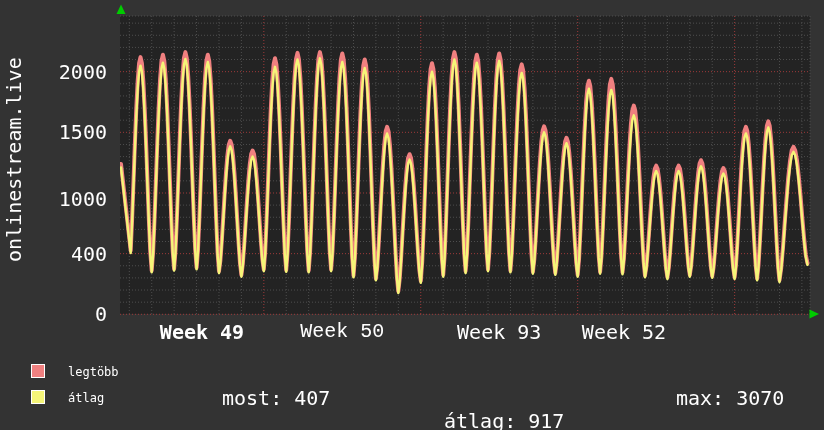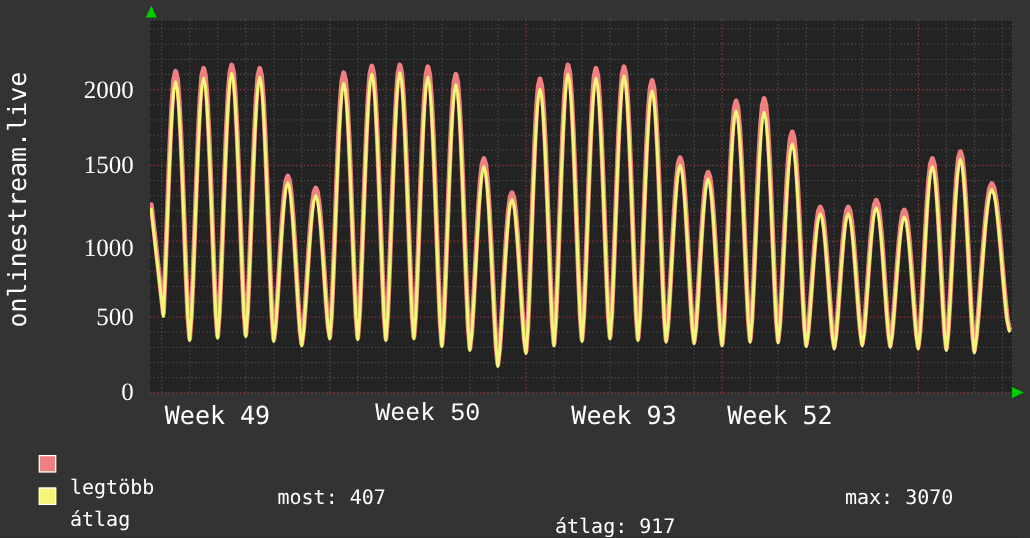--- a/index.html
+++ b/index.html
@@ -9,32 +9,32 @@
     color:#ffffff;overflow:hidden;
   }
   .stage svg{position:absolute;left:0;top:0;}
   .ylabel{
     position:absolute;left:2px;top:262px;
     transform:rotate(-90deg);transform-origin:top left;
     font-size:20px;white-space:nowrap;letter-spacing:0px;
   }
   .ytick{
     position:absolute;left:30px;width:77px;text-align:right;
-    font-size:20px;line-height:22px;font-family:Liberation Serif, serif;
+    font-size:20px;line-height:22px;
   }
   .xtick{
     position:absolute;top:321px;width:160px;text-align:center;
     font-size:20px;line-height:22px;
   }
   .swatch{
     position:absolute;left:31px;width:12px;height:12px;
     border:1px solid #ffffff;
   }
-  .leg-label{position:absolute;left:56px;font-size:16px;line-height:22px;margin-top:18px;}
-  .stat{position:absolute;font-size:16px;line-height:22px;white-space:pre;}
+  .leg-label{position:absolute;left:68px;font-size:12px;line-height:22px;}
+  .stat{position:absolute;font-size:20px;line-height:22px;white-space:pre;}
 </style>
 </head>
 <body>
 
 <div class="stage">
 
   <svg id="plot-svg" width="824" height="430">
       <rect x="120" y="16" width="690" height="298" fill="#232323"></rect>
       <clipPath id="pc">
         <rect x="120" y="16" width="690" height="298"></rect>
@@ -100,27 +100,27 @@
       <path d="M121.0,163.9 L130.7,250.7 L132.1,218.9 L133.5,181.3 L134.9,143.1 L136.3,108.4 L137.7,80.9 L139.1,63.2 L140.5,57.1 L141.9,63.2 L143.3,80.9 L144.7,108.6 L146.1,143.5 L147.5,182.0 L148.9,219.9 L150.3,252.1 L151.7,270.6 L153.1,251.9 L154.5,219.3 L155.9,181.0 L157.3,142.0 L158.7,106.8 L160.1,78.8 L161.5,60.9 L162.9,54.7 L164.3,60.9 L165.7,78.7 L167.1,106.6 L168.5,141.7 L169.9,180.3 L171.3,218.3 L172.7,250.5 L174.1,268.8 L175.5,250.1 L176.9,217.4 L178.3,179.0 L179.7,139.9 L181.1,104.4 L182.5,76.3 L183.9,58.3 L185.4,52.1 L186.8,58.3 L188.2,76.3 L189.6,104.3 L191.0,139.6 L192.4,178.5 L193.8,216.7 L195.2,249.1 L196.6,267.6 L198.0,249.5 L199.4,217.5 L200.8,179.8 L202.2,141.4 L203.6,106.4 L205.0,78.7 L206.4,60.8 L207.8,54.7 L209.2,60.9 L210.6,78.8 L212.0,106.8 L213.4,142.1 L214.8,181.2 L216.2,219.6 L217.6,252.4 L219.0,271.2 L220.4,260.2 L221.8,240.7 L223.2,217.6 L224.6,194.1 L226.0,172.6 L227.4,155.6 L228.8,144.6 L230.2,140.8 L231.6,144.6 L233.0,155.7 L234.4,173.0 L235.8,194.8 L237.2,219.0 L238.6,242.8 L240.0,263.1 L241.4,274.9 L242.8,263.8 L244.2,244.9 L245.6,222.8 L247.0,200.4 L248.4,180.2 L249.8,164.2 L251.2,154.0 L252.6,150.5 L254.0,154.0 L255.4,164.1 L256.8,179.7 L258.2,199.3 L259.6,220.8 L261.0,241.8 L262.4,259.5 L263.8,269.4 L265.2,251.3 L266.6,219.5 L268.0,182.1 L269.4,144.0 L270.8,109.4 L272.2,82.0 L273.6,64.4 L275.0,58.3 L276.4,64.4 L277.8,82.0 L279.2,109.5 L280.6,144.1 L282.0,182.3 L283.4,219.8 L284.8,251.7 L286.2,270.0 L287.6,251.3 L289.0,218.7 L290.4,180.2 L291.8,141.0 L293.2,105.4 L294.6,77.2 L296.0,59.1 L297.5,52.9 L298.9,59.1 L300.3,77.2 L301.7,105.5 L303.1,141.1 L304.5,180.4 L305.9,219.0 L307.3,251.8 L308.7,270.6 L310.1,251.7 L311.5,218.8 L312.9,180.0 L314.3,140.6 L315.7,104.9 L317.1,76.6 L318.5,58.4 L319.9,52.1 L321.3,58.4 L322.7,76.5 L324.1,104.8 L325.5,140.3 L326.9,179.6 L328.3,218.1 L329.7,250.8 L331.1,269.4 L332.5,251.2 L333.9,218.9 L335.3,180.7 L336.7,141.6 L338.1,106.2 L339.5,77.9 L340.9,59.7 L342.3,53.5 L343.7,59.8 L345.1,78.1 L346.5,106.7 L347.9,142.9 L349.3,182.9 L350.7,222.3 L352.1,256.0 L353.5,275.5 L354.9,257.0 L356.3,224.6 L357.7,186.4 L359.1,147.4 L360.5,112.0 L361.9,83.8 L363.3,65.8 L364.7,59.5 L366.1,65.8 L367.5,83.9 L368.9,112.3 L370.3,148.0 L371.7,187.5 L373.1,226.4 L374.5,259.5 L375.9,278.5 L377.3,266.2 L378.7,243.8 L380.1,217.1 L381.5,189.6 L382.9,164.5 L384.3,144.4 L385.7,131.4 L387.1,126.9 L388.5,131.4 L389.9,144.7 L391.3,165.7 L392.7,192.2 L394.1,221.8 L395.5,251.1 L396.9,276.4 L398.3,291.3 L399.7,278.8 L401.1,257.8 L402.5,233.3 L403.9,208.7 L405.3,186.5 L406.7,169.1 L408.1,158.0 L409.6,154.2 L411.0,157.9 L412.4,168.8 L413.8,185.6 L415.2,206.6 L416.6,229.6 L418.0,251.9 L419.4,270.6 L420.8,280.9 L422.2,261.8 L423.6,228.8 L425.0,190.1 L426.4,150.8 L427.8,115.4 L429.2,87.3 L430.6,69.3 L432.0,63.2 L433.4,69.3 L434.8,87.1 L436.2,114.8 L437.6,149.6 L439.0,187.9 L440.4,225.3 L441.8,257.0 L443.2,274.9 L444.6,255.5 L446.0,221.8 L447.4,182.2 L448.8,142.1 L450.2,105.7 L451.6,76.9 L453.0,58.5 L454.4,52.1 L455.8,58.5 L457.2,76.8 L458.6,105.4 L460.0,141.3 L461.4,180.9 L462.8,219.7 L464.2,252.6 L465.6,271.2 L467.0,252.5 L468.4,219.8 L469.8,181.4 L471.2,142.3 L472.6,106.9 L474.0,78.9 L475.4,60.9 L476.8,54.7 L478.2,60.9 L479.6,78.8 L481.0,106.7 L482.4,141.9 L483.8,180.7 L485.2,218.8 L486.6,251.0 L488.0,269.4 L489.4,250.9 L490.8,218.4 L492.2,180.1 L493.6,141.1 L495.0,105.8 L496.4,77.7 L497.8,59.7 L499.2,53.5 L500.6,59.7 L502.0,77.7 L503.4,105.9 L504.8,141.4 L506.2,180.6 L507.6,219.1 L509.0,251.8 L510.4,270.6 L511.8,252.9 L513.2,221.9 L514.6,185.4 L516.0,148.1 L517.4,114.4 L518.8,87.5 L520.2,70.3 L521.7,64.4 L523.1,70.3 L524.5,87.6 L525.9,114.5 L527.3,148.4 L528.7,185.8 L530.1,222.6 L531.5,253.9 L532.9,271.8 L534.3,259.4 L535.7,237.5 L537.1,211.7 L538.5,185.4 L539.9,161.6 L541.3,142.6 L542.7,130.5 L544.1,126.3 L545.5,130.5 L546.9,142.6 L548.3,161.7 L549.7,185.6 L551.1,212.1 L552.5,238.2 L553.9,260.3 L555.3,273.1 L556.7,261.5 L558.1,241.2 L559.5,217.2 L560.9,192.8 L562.3,170.6 L563.7,153.0 L565.1,141.7 L566.5,137.8 L567.9,141.7 L569.3,153.1 L570.7,170.8 L572.1,193.2 L573.5,217.9 L574.9,242.2 L576.3,263.0 L577.7,274.9 L579.1,258.0 L580.5,228.6 L581.9,194.2 L583.3,159.2 L584.7,127.5 L586.1,102.4 L587.5,86.3 L588.9,80.8 L590.3,86.3 L591.7,102.3 L593.1,127.2 L594.5,158.5 L595.9,193.0 L597.3,226.9 L598.7,255.5 L600.1,271.8 L601.5,255.3 L602.9,226.2 L604.3,192.0 L605.7,157.2 L607.1,125.6 L608.5,100.6 L609.9,84.5 L611.3,78.9 L612.7,84.5 L614.1,100.6 L615.5,125.7 L616.9,157.3 L618.3,192.3 L619.7,226.6 L621.1,255.7 L622.5,272.4 L623.9,258.2 L625.3,233.2 L626.7,203.7 L628.1,173.6 L629.5,146.2 L630.9,124.4 L632.3,110.5 L633.8,105.6 L635.2,110.5 L636.6,124.5 L638.0,146.5 L639.4,174.2 L640.8,204.8 L642.2,235.0 L643.6,260.7 L645.0,275.5 L646.4,266.1 L647.8,249.7 L649.2,230.2 L650.6,210.4 L652.0,192.4 L653.4,178.1 L654.8,168.9 L656.2,165.7 L657.6,168.9 L659.0,178.1 L660.4,192.5 L661.8,210.8 L663.2,230.9 L664.6,250.7 L666.0,267.6 L667.4,277.3 L668.8,267.5 L670.2,250.6 L671.6,230.8 L673.0,210.7 L674.4,192.5 L675.8,178.1 L677.2,168.9 L678.6,165.7 L680.0,168.9 L681.4,178.0 L682.8,192.3 L684.2,210.2 L685.6,229.9 L687.0,249.3 L688.4,265.6 L689.8,274.9 L691.2,265.1 L692.6,247.8 L694.0,227.5 L695.4,206.8 L696.8,188.0 L698.2,173.1 L699.6,163.5 L701.0,160.2 L702.4,163.5 L703.8,173.2 L705.2,188.2 L706.6,207.1 L708.0,228.0 L709.4,248.5 L710.8,266.0 L712.2,276.1 L713.6,266.9 L715.0,250.6 L716.4,231.5 L717.8,212.0 L719.2,194.3 L720.6,180.3 L722.0,171.2 L723.4,168.1 L724.8,171.2 L726.2,180.3 L727.6,194.4 L729.0,212.3 L730.4,232.0 L731.8,251.3 L733.2,267.8 L734.6,277.3 L736.0,264.4 L737.4,241.8 L738.8,215.1 L740.2,188.0 L741.6,163.3 L743.0,143.8 L744.4,131.2 L745.9,126.9 L747.3,131.2 L748.7,143.8 L750.1,163.4 L751.5,188.2 L752.9,215.6 L754.3,242.5 L755.7,265.4 L757.1,278.5 L758.5,265.1 L759.9,241.5 L761.3,213.7 L762.7,185.3 L764.1,159.5 L765.5,139.1 L766.9,125.9 L768.3,121.4 L769.7,125.9 L771.1,139.1 L772.5,159.7 L773.9,185.7 L775.3,214.3 L776.7,242.5 L778.1,266.5 L779.5,280.3 L781.2,267.9 L783.0,247.1 L784.7,223.2 L786.5,199.3 L788.2,177.9 L790.0,161.1 L791.7,150.5 L793.5,146.9 L795.2,150.4 L797.0,160.6 L798.7,176.3 L800.5,195.8 L802.2,217.0 L804.0,237.4 L805.7,254.3 L807.5,263.3" fill="none" stroke="#f08080" stroke-width="4" stroke-linejoin="round" stroke-linecap="round" clip-path="url(#pc)"></path>
       <path d="M121.0,167.5 L130.7,253.1 L132.1,222.3 L133.5,185.9 L134.9,148.9 L136.3,115.3 L137.7,88.6 L139.1,71.5 L140.5,65.6 L141.9,71.5 L143.3,88.7 L144.7,115.5 L146.1,149.3 L147.5,186.6 L148.9,223.3 L150.3,254.5 L151.7,272.4 L153.1,254.3 L154.5,222.6 L155.9,185.3 L157.3,147.5 L158.7,113.2 L160.1,86.0 L161.5,68.6 L162.9,62.6 L164.3,68.6 L165.7,85.9 L167.1,113.0 L168.5,147.1 L169.9,184.7 L171.3,221.5 L172.7,252.8 L174.1,270.6 L175.5,252.3 L176.9,220.4 L178.3,182.8 L179.7,144.6 L181.1,110.0 L182.5,82.6 L183.9,65.0 L185.4,58.9 L186.8,65.0 L188.2,82.6 L189.6,109.9 L191.0,144.4 L192.4,182.4 L193.8,219.7 L195.2,251.3 L196.6,269.4 L198.0,251.7 L199.4,220.7 L200.8,183.9 L202.2,146.4 L203.6,112.4 L205.0,85.3 L206.4,68.0 L207.8,62.0 L209.2,68.0 L210.6,85.4 L212.0,112.7 L213.4,147.2 L214.8,185.2 L216.2,222.7 L217.6,254.7 L219.0,273.1 L220.4,262.3 L221.8,243.4 L223.2,221.0 L224.6,198.0 L226.0,177.2 L227.4,160.6 L228.8,150.0 L230.2,146.3 L231.6,150.0 L233.0,160.7 L234.4,177.5 L235.8,198.8 L237.2,222.3 L238.6,245.5 L240.0,265.2 L241.4,276.7 L242.8,266.0 L244.2,247.7 L245.6,226.4 L247.0,204.7 L248.4,185.2 L249.8,169.8 L251.2,160.0 L252.6,156.6 L254.0,159.9 L255.4,169.7 L256.8,184.7 L258.2,203.6 L259.6,224.4 L261.0,244.6 L262.4,261.7 L263.8,271.2 L265.2,253.7 L266.6,222.9 L268.0,186.7 L269.4,149.7 L270.8,116.3 L272.2,89.7 L273.6,72.7 L275.0,66.8 L276.4,72.7 L277.8,89.8 L279.2,116.4 L280.6,149.9 L282.0,186.9 L283.4,223.2 L284.8,254.1 L286.2,271.8 L287.6,253.6 L289.0,221.6 L290.4,184.0 L291.8,145.7 L293.2,110.9 L294.6,83.3 L296.0,65.6 L297.5,59.5 L298.9,65.6 L300.3,83.4 L301.7,111.0 L303.1,145.8 L304.5,184.2 L305.9,222.0 L307.3,254.1 L308.7,272.4 L310.1,253.9 L311.5,221.6 L312.9,183.6 L314.3,145.0 L315.7,110.0 L317.1,82.3 L318.5,64.5 L319.9,58.3 L321.3,64.4 L322.7,82.2 L324.1,109.9 L325.5,144.8 L326.9,183.2 L328.3,220.9 L329.7,253.0 L331.1,271.2 L332.5,253.5 L333.9,222.3 L335.3,185.2 L336.7,147.4 L338.1,113.0 L339.5,85.7 L340.9,68.0 L342.3,62.0 L343.7,68.1 L345.1,85.8 L346.5,113.6 L347.9,148.6 L349.3,187.5 L350.7,225.7 L352.1,258.4 L353.5,277.3 L354.9,259.4 L356.3,228.0 L357.7,191.0 L359.1,153.2 L360.5,118.9 L361.9,91.6 L363.3,74.1 L364.7,68.0 L366.1,74.1 L367.5,91.7 L368.9,119.1 L370.3,153.8 L371.7,192.1 L373.1,229.8 L374.5,261.9 L375.9,280.3 L377.3,268.4 L378.7,246.8 L380.1,220.9 L381.5,194.3 L382.9,170.0 L384.3,150.5 L385.7,137.9 L387.1,133.5 L388.5,138.0 L389.9,150.9 L391.3,171.2 L392.7,196.9 L394.1,225.6 L395.5,254.1 L396.9,278.6 L398.3,293.1 L399.7,281.0 L401.1,260.5 L402.5,236.7 L403.9,212.7 L405.3,191.1 L406.7,174.1 L408.1,163.3 L409.6,159.6 L411.0,163.3 L412.4,173.8 L413.8,190.2 L415.2,210.6 L416.6,232.9 L418.0,254.6 L419.4,272.7 L420.8,282.8 L422.2,264.2 L423.6,232.2 L425.0,194.7 L426.4,156.6 L427.8,122.3 L429.2,95.1 L430.6,77.6 L432.0,71.7 L433.4,77.6 L434.8,94.9 L436.2,121.7 L437.6,155.4 L439.0,192.5 L440.4,228.7 L441.8,259.4 L443.2,276.7 L444.6,257.8 L446.0,224.9 L447.4,186.4 L448.8,147.2 L450.2,111.8 L451.6,83.7 L453.0,65.7 L454.4,59.5 L455.8,65.7 L457.2,83.6 L458.6,111.4 L460.0,146.5 L461.4,185.0 L462.8,222.9 L464.2,254.9 L465.6,273.1 L467.0,254.8 L468.4,223.1 L469.8,185.7 L471.2,147.7 L472.6,113.3 L474.0,86.1 L475.4,68.6 L476.8,62.6 L478.2,68.6 L479.6,86.0 L481.0,113.2 L482.4,147.3 L483.8,185.0 L485.2,222.0 L486.6,253.4 L488.0,271.2 L489.4,253.2 L490.8,221.5 L492.2,184.2 L493.6,146.2 L495.0,111.7 L496.4,84.4 L497.8,66.8 L499.2,60.8 L500.6,66.8 L502.0,84.4 L503.4,111.9 L504.8,146.4 L506.2,184.6 L507.6,222.2 L509.0,254.1 L510.4,272.4 L511.8,255.3 L513.2,225.3 L514.6,189.9 L516.0,153.9 L517.4,121.2 L518.8,95.3 L520.2,78.6 L521.7,72.9 L523.1,78.6 L524.5,95.3 L525.9,121.3 L527.3,154.2 L528.7,190.4 L530.1,226.0 L531.5,256.3 L532.9,273.7 L534.3,261.6 L535.7,240.3 L537.1,215.3 L538.5,189.7 L539.9,166.6 L541.3,148.2 L542.7,136.4 L544.1,132.3 L545.5,136.4 L546.9,148.2 L548.3,166.7 L549.7,190.0 L551.1,215.7 L552.5,241.0 L553.9,262.5 L555.3,274.9 L556.7,263.6 L558.1,243.9 L559.5,220.6 L560.9,196.8 L562.3,175.2 L563.7,158.1 L565.1,147.0 L566.5,143.2 L567.9,147.1 L569.3,158.1 L570.7,175.4 L572.1,197.2 L573.5,221.2 L574.9,244.9 L576.3,265.1 L577.7,276.7 L579.1,260.3 L580.5,231.9 L581.9,198.5 L583.3,164.6 L584.7,133.9 L586.1,109.6 L587.5,94.0 L588.9,88.7 L590.3,94.0 L591.7,109.5 L593.1,133.6 L594.5,164.0 L595.9,197.4 L597.3,230.2 L598.7,257.9 L600.1,273.7 L601.5,257.9 L602.9,230.2 L604.3,197.6 L605.7,164.4 L607.1,134.4 L608.5,110.5 L609.9,95.1 L611.3,89.9 L612.7,95.1 L614.1,110.5 L615.5,134.4 L616.9,164.6 L618.3,197.8 L619.7,230.6 L621.1,258.3 L622.5,274.3 L623.9,260.7 L625.3,236.9 L626.7,208.8 L628.1,180.1 L629.5,154.0 L630.9,133.3 L632.3,119.9 L633.8,115.3 L635.2,120.0 L636.6,133.4 L638.0,154.3 L639.4,180.7 L640.8,209.9 L642.2,238.7 L643.6,263.2 L645.0,277.3 L646.4,268.3 L647.8,252.3 L649.2,233.5 L650.6,214.4 L652.0,197.0 L653.4,183.1 L654.8,174.2 L656.2,171.1 L657.6,174.2 L659.0,183.2 L660.4,197.1 L661.8,214.7 L663.2,234.2 L664.6,253.4 L666.0,269.7 L667.4,279.1 L668.8,269.7 L670.2,253.3 L671.6,234.1 L673.0,214.7 L674.4,197.1 L675.8,183.1 L677.2,174.2 L678.6,171.1 L680.0,174.2 L681.4,183.1 L682.8,196.9 L684.2,214.2 L685.6,233.3 L687.0,251.9 L688.4,267.7 L689.8,276.7 L691.2,267.2 L692.6,250.7 L694.0,231.1 L695.4,211.2 L696.8,193.1 L698.2,178.7 L699.6,169.5 L701.0,166.3 L702.4,169.5 L703.8,178.7 L705.2,193.2 L706.6,211.4 L708.0,231.6 L709.4,251.4 L710.8,268.2 L712.2,277.9 L713.6,269.0 L715.0,253.3 L716.4,234.8 L717.8,216.0 L719.2,198.9 L720.6,185.3 L722.0,176.6 L723.4,173.6 L724.8,176.6 L726.2,185.3 L727.6,199.0 L729.0,216.2 L730.4,235.3 L731.8,254.0 L733.2,270.0 L734.6,279.1 L736.0,266.6 L737.4,244.8 L738.8,219.0 L740.2,192.7 L741.6,168.8 L743.0,149.9 L744.4,137.7 L745.9,133.5 L747.3,137.7 L748.7,149.9 L750.1,168.9 L751.5,192.9 L752.9,219.4 L754.3,245.5 L755.7,267.6 L757.1,280.3 L758.5,267.3 L759.9,244.3 L761.3,217.2 L762.7,189.6 L764.1,164.6 L765.5,144.7 L766.9,131.9 L768.3,127.5 L769.7,131.9 L771.1,144.7 L772.5,164.7 L773.9,190.0 L775.3,217.9 L776.7,245.4 L778.1,268.7 L779.5,282.2 L781.2,269.9 L783.0,249.6 L784.7,226.3 L786.5,202.9 L788.2,182.0 L790.0,165.6 L791.7,155.3 L793.5,151.7 L795.2,155.2 L797.0,165.1 L798.7,180.4 L800.5,199.4 L802.2,219.9 L804.0,239.8 L805.7,256.2 L807.5,264.9" fill="none" stroke="#f5f578" stroke-width="2.4" stroke-linejoin="round" stroke-linecap="round" clip-path="url(#pc)"></path>
       <polygon points="116.5,14 125.5,14 121,4.5" fill="#00cc00"></polygon>
       <polygon points="809.5,309.5 809.5,318.5 819,314" fill="#00cc00"></polygon>
     </svg>
 
   <span class="ylabel">onlinestream.live</span>
 
   <div id="yticks">
       <div class="ytick" style="top: 303.3px;">0</div>
-      <div class="ytick" style="top: 242.643px;">500</div>
+      <div class="ytick" style="top: 242.643px;">400</div>
       <div class="ytick" style="top: 188px;">1000</div>
       <div class="ytick" style="top: 121.328px;">1500</div>
       <div class="ytick" style="top: 60.67px;">2000</div>
     </div>
   <div id="xticks">
-      <div class="xtick" style="left: 94px;">Week 49</div>
+      <div class="xtick" style="left: 122px; font-weight: bold;">Week 49</div>
       <div class="xtick" style="left: 262.29px; font-family: Liberation Mono, monospace;">Week 50</div>
       <div class="xtick" style="left: 419.23px;">Week 93</div>
       <div class="xtick" style="left: 544px;">Week 52</div>
     </div>
 
   <div>
     <span class="swatch" style="top: 364px; background: rgb(240, 128, 128);"></span>
     <span class="leg-label" style="top:361px">legtöbb</span>
     <span class="swatch" style="top: 390px; background: rgb(245, 245, 120);"></span>
     <span class="leg-label" style="top:387px">átlag</span>

